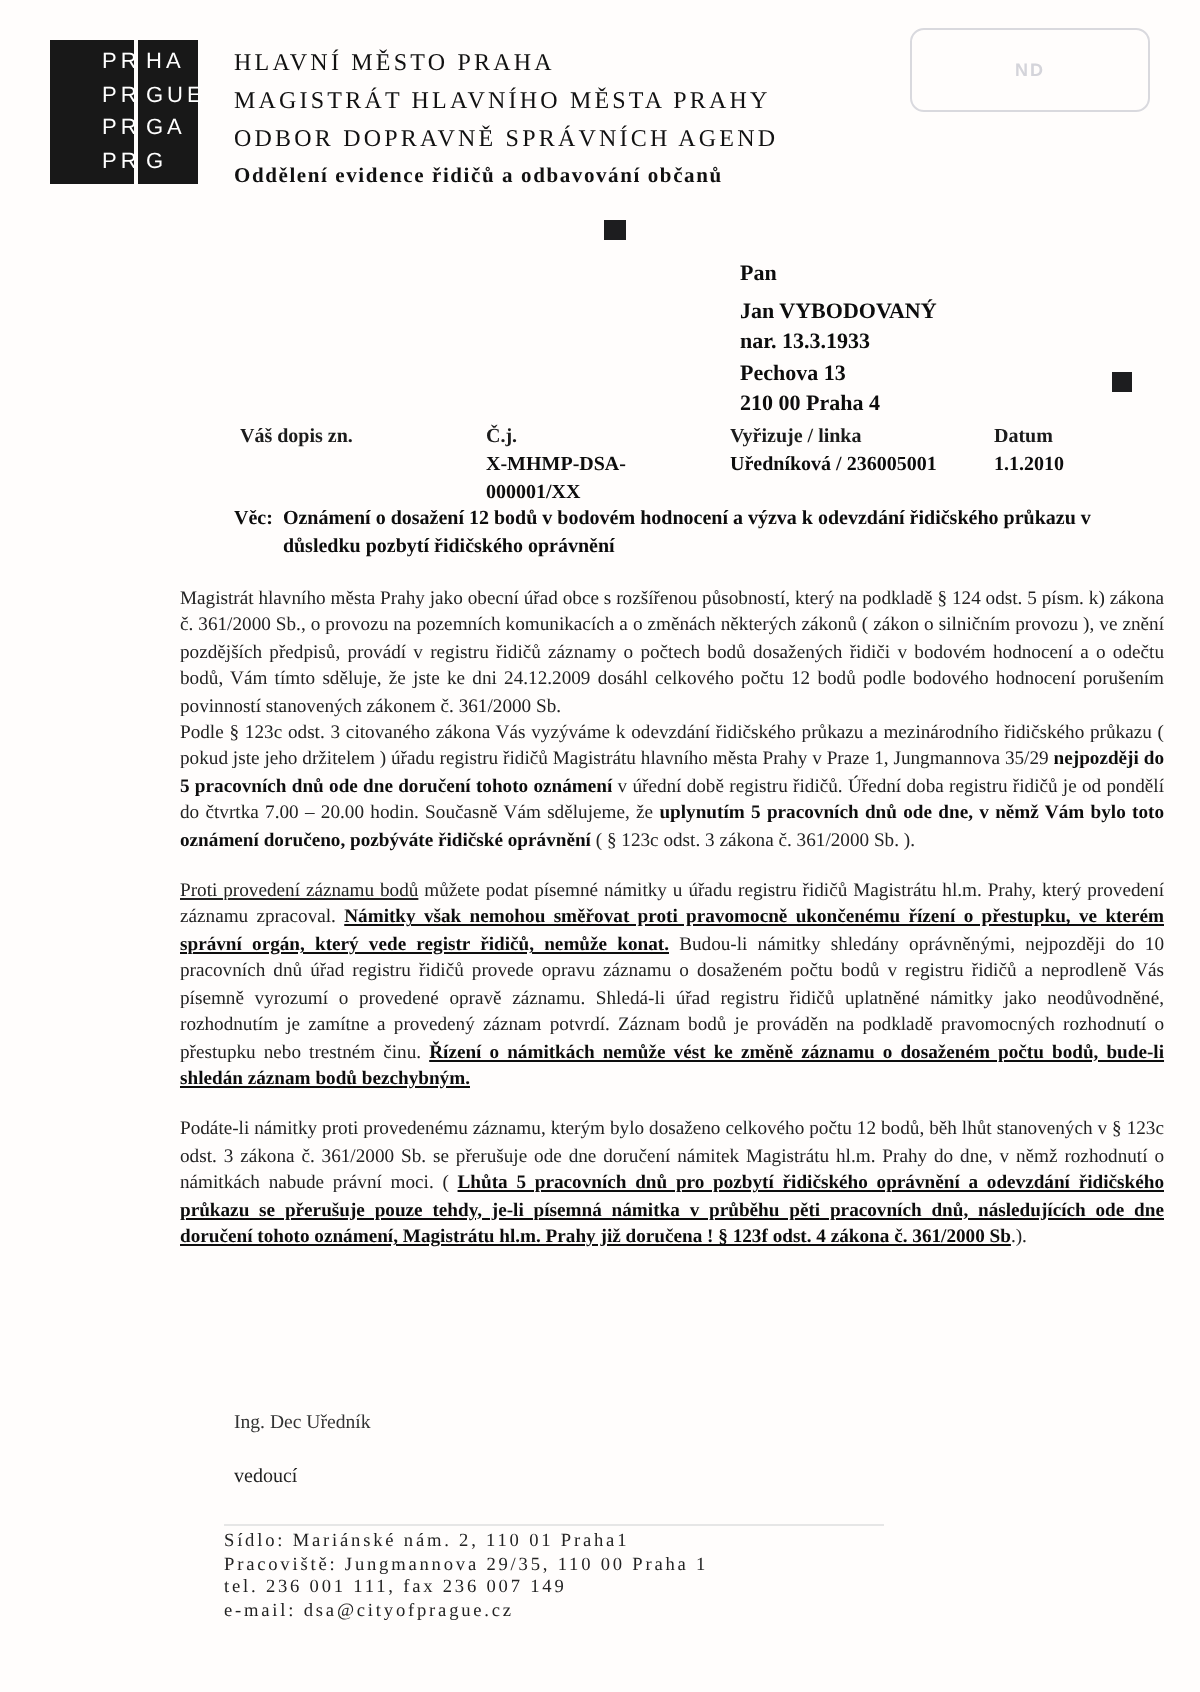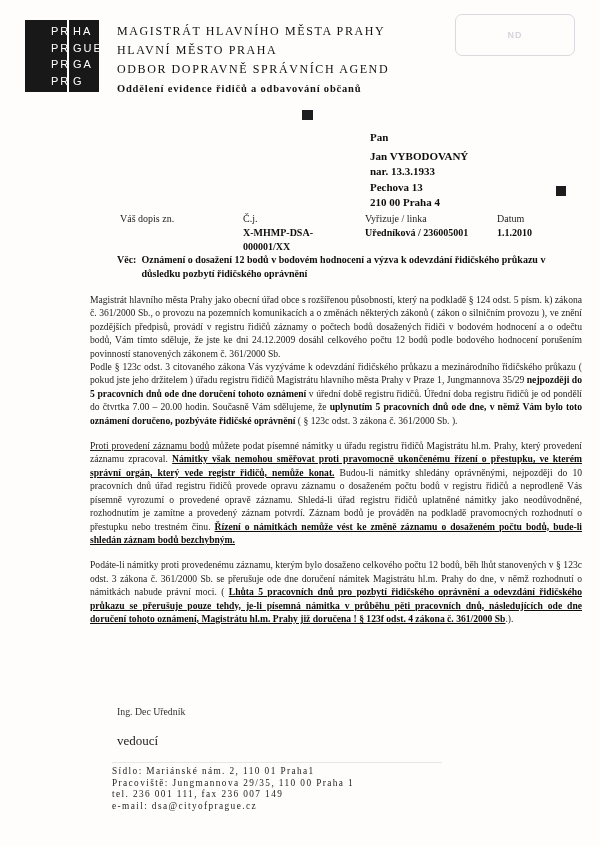--- a/index.html
+++ b/index.html
@@ -36,33 +36,33 @@
   .fold-1 { left:302px; top:110px; width:11px; height:10px; }
   .fold-2 { left:556px; top:186px; width:10px; height:10px; }
   
   .recipient { position:absolute; left:370px; top:130px; font-weight:bold; font-size:11px; line-height:15.5px; color:#0d0d0d; }
   .recipient div:first-child { margin-bottom:3px; }
   
   .refs { position:absolute; left:0; top:212px; width:600px; font-size:10px; line-height:14px; }
   .ref-col { position:absolute; top:0; }
   .ref-c1 { left:120px; } .ref-c2 { left:243px; width:115px; }
   .ref-c3 { left:365px; width:132px; } .ref-c4 { left:497px; }
-  .ref-label { font-weight:normal; }
+  .ref-label { font-weight:bold; }
   .ref-val { font-weight:bold; color:#0d0d0d; }
   
   .subject { position:absolute; left:117px; top:253px; display:flex; font-weight:bold; font-size:10px; line-height:13.5px; color:#0d0d0d; }
   .subject .lbl { flex:0 0 auto; margin-right:5px; }
   .subject .txt { width:432px; }
   
   .body-text { position:absolute; left:90px; top:293px; width:492px; font-size:9.6px; line-height:13.4px; text-align:justify; color:#222; }
   .body-text p { margin:0; }
   .body-text p.gap { margin-top:12px; }
   
   .sig-name  { position:absolute; left:117px; top:706px; font-size:9.8px; color:#333; }
-  .sig-title { position:absolute; left:117px; top:733px; font-size:13px; color:#222; }
+  .sig-title { position:absolute; left:117px; top:733px; font-size:10px; color:#222; }
   
   .footer { position:absolute; left:112px; top:762px; font-size:9.3px; line-height:11.7px; letter-spacing:1.4px; color:#222; border-top:1px solid #e6e6e6; padding-top:3px; width:330px; }
 </style>
 </head>
 <body>
 
 <div class="page">
 
   <div class="logo">
     <div class="logo-col left">
@@ -73,22 +73,22 @@
     </div>
     <div class="logo-col right">
       <div>HA</div>
       <div>GUE</div>
       <div>GA</div>
       <div>G</div>
     </div>
   </div>
 
   <div class="lh-text">
+    <div class="lh-line">HLAVNÍ MĚSTO PRAHA</div>
     <div class="lh-line">MAGISTRÁT HLAVNÍHO MĚSTA PRAHY</div>
-    <div class="lh-line">HLAVNÍ MĚSTO PRAHA</div>
     <div class="lh-line">ODBOR DOPRAVNĚ SPRÁVNÍCH AGEND</div>
     <div class="lh-dept">Oddělení evidence řidičů a odbavování občanů</div>
   </div>
 
   <div class="stamp">
     <span>ND</span>
   </div>
 
   <div class="fold fold-1"></div>
   <div class="fold fold-2"></div>

